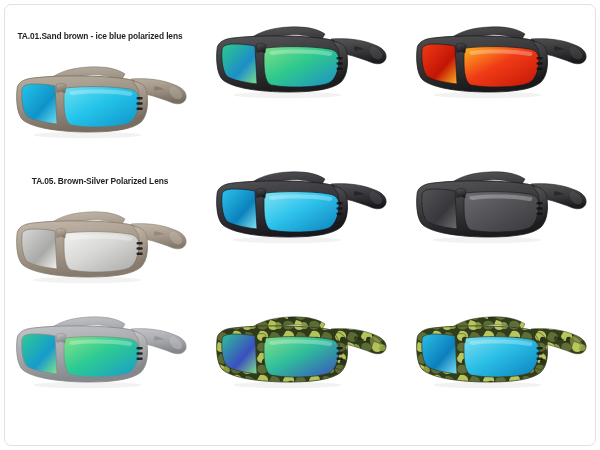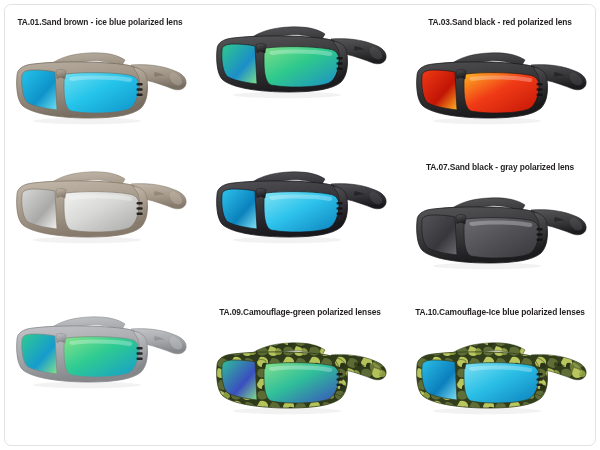--- a/index.html
+++ b/index.html
@@ -44,21 +44,21 @@
   }
   .cell {
     position: relative;
     box-sizing: border-box;
     display: flex;
     flex-direction: column;
     align-items: center;
     overflow: hidden;
   }
   .caption {
-    margin-top: 18px;
+    margin-top: 32px;
     font-size: 8.4px;
     font-weight: bold;
     color: #231f20;
     letter-spacing: -0.1px;
     white-space: nowrap;
     text-align: left;
     line-height: 1;
   }
   .product-art {
     margin-top: 8px;
@@ -162,21 +162,20 @@
               <rect x="131.5" y="49" width="6.2" height="2.6" rx="1.1" fill="#101012" opacity="0.85"></rect>
               <rect x="131.5" y="54.2" width="6.2" height="2.6" rx="1.1" fill="#101012" opacity="0.85"></rect>
               <rect x="131.5" y="59.4" width="6.2" height="2.6" rx="1.1" fill="#101012" opacity="0.85"></rect>
               <path d="M150,38 q6,1 10,4 q-6,-1 -10,1 q-2,-3 0,-5 z" fill="#1d1d1f" opacity="0.6"></path>
               <ellipse cx="82" cy="87" rx="54" ry="3.2" fill="#000000" opacity="0.05"></ellipse>
             </g>
           </svg>
         </div>
       </div>
       <div class="cell">
-        <div class="caption">TA.03.Sand black - red polarized lens</div>
         <div class="product-art">
           <svg viewBox="0 0 190 96" width="190" height="96">
             <defs>
               <linearGradient id="lens2" x1="0" y1="0" x2="1" y2="1">
                 <stop offset="0" stop-color="#ffb422"></stop>
                 <stop offset="0.45" stop-color="#f03b17"></stop>
                 <stop offset="1" stop-color="#c21505"></stop>
               </linearGradient>
               <linearGradient id="lensb2" x1="0" y1="0" x2="1" y2="1">
                 <stop offset="0" stop-color="#f03b17"></stop>
@@ -207,20 +206,21 @@
               <rect x="131.5" y="49" width="6.2" height="2.6" rx="1.1" fill="#101012" opacity="0.85"></rect>
               <rect x="131.5" y="54.2" width="6.2" height="2.6" rx="1.1" fill="#101012" opacity="0.85"></rect>
               <rect x="131.5" y="59.4" width="6.2" height="2.6" rx="1.1" fill="#101012" opacity="0.85"></rect>
               <path d="M150,38 q6,1 10,4 q-6,-1 -10,1 q-2,-3 0,-5 z" fill="#1a1a1c" opacity="0.6"></path>
               <ellipse cx="82" cy="87" rx="54" ry="3.2" fill="#000000" opacity="0.05"></ellipse>
             </g>
           </svg>
         </div>
       </div>
       <div class="cell">
+        <div class="caption">TA.05. Brown-Silver Polarized Lens</div>
         <div class="product-art">
           <svg viewBox="0 0 190 96" width="190" height="96">
             <defs>
               <linearGradient id="lens3" x1="0" y1="0" x2="1" y2="1">
                 <stop offset="0" stop-color="#f2f2f0"></stop>
                 <stop offset="0.45" stop-color="#d8d8d6"></stop>
                 <stop offset="1" stop-color="#a9a9a7"></stop>
               </linearGradient>
               <linearGradient id="lensb3" x1="0" y1="0" x2="1" y2="1">
                 <stop offset="0" stop-color="#d8d8d6"></stop>
@@ -295,21 +295,20 @@
               <rect x="131.5" y="49" width="6.2" height="2.6" rx="1.1" fill="#101012" opacity="0.85"></rect>
               <rect x="131.5" y="54.2" width="6.2" height="2.6" rx="1.1" fill="#101012" opacity="0.85"></rect>
               <rect x="131.5" y="59.4" width="6.2" height="2.6" rx="1.1" fill="#101012" opacity="0.85"></rect>
               <path d="M150,38 q6,1 10,4 q-6,-1 -10,1 q-2,-3 0,-5 z" fill="#19191d" opacity="0.6"></path>
               <ellipse cx="82" cy="87" rx="54" ry="3.2" fill="#000000" opacity="0.05"></ellipse>
             </g>
           </svg>
         </div>
       </div>
       <div class="cell">
-        <div class="caption">TA.07.Sand black - gray polarized lens</div>
         <div class="product-art">
           <svg viewBox="0 0 190 96" width="190" height="96">
             <defs>
               <linearGradient id="lens5" x1="0" y1="0" x2="1" y2="1">
                 <stop offset="0" stop-color="#6b6b70"></stop>
                 <stop offset="0.45" stop-color="#545458"></stop>
                 <stop offset="1" stop-color="#38383c"></stop>
               </linearGradient>
               <linearGradient id="lensb5" x1="0" y1="0" x2="1" y2="1">
                 <stop offset="0" stop-color="#545458"></stop>
@@ -384,21 +383,20 @@
               <rect x="131.5" y="49" width="6.2" height="2.6" rx="1.1" fill="#101012" opacity="0.85"></rect>
               <rect x="131.5" y="54.2" width="6.2" height="2.6" rx="1.1" fill="#101012" opacity="0.85"></rect>
               <rect x="131.5" y="59.4" width="6.2" height="2.6" rx="1.1" fill="#101012" opacity="0.85"></rect>
               <path d="M150,38 q6,1 10,4 q-6,-1 -10,1 q-2,-3 0,-5 z" fill="#85878a" opacity="0.6"></path>
               <ellipse cx="82" cy="87" rx="54" ry="3.2" fill="#000000" opacity="0.05"></ellipse>
             </g>
           </svg>
         </div>
       </div>
       <div class="cell">
-        <div class="caption">TA.09.Camouflage-green polarized lenses</div>
         <div class="product-art">
           <svg viewBox="0 0 190 96" width="190" height="96">
             <defs>
               <linearGradient id="lens7" x1="0" y1="0" x2="1" y2="1">
                 <stop offset="0" stop-color="#84e08c"></stop>
                 <stop offset="0.45" stop-color="#2fbf9a"></stop>
                 <stop offset="1" stop-color="#3a4fbf"></stop>
               </linearGradient>
               <linearGradient id="lensb7" x1="0" y1="0" x2="1" y2="1">
                 <stop offset="0" stop-color="#2fbf9a"></stop>
@@ -438,21 +436,20 @@
               <rect x="131.5" y="49" width="6.2" height="2.6" rx="1.1" fill="#101012" opacity="0.85"></rect>
               <rect x="131.5" y="54.2" width="6.2" height="2.6" rx="1.1" fill="#101012" opacity="0.85"></rect>
               <rect x="131.5" y="59.4" width="6.2" height="2.6" rx="1.1" fill="#101012" opacity="0.85"></rect>
               <path d="M150,38 q6,1 10,4 q-6,-1 -10,1 q-2,-3 0,-5 z" fill="#20260f" opacity="0.6"></path>
               <ellipse cx="82" cy="87" rx="54" ry="3.2" fill="#000000" opacity="0.05"></ellipse>
             </g>
           </svg>
         </div>
       </div>
       <div class="cell">
-        <div class="caption">TA.10.Camouflage-Ice blue polarized lenses</div>
         <div class="product-art">
           <svg viewBox="0 0 190 96" width="190" height="96">
             <defs>
               <linearGradient id="lens8" x1="0" y1="0" x2="1" y2="1">
                 <stop offset="0" stop-color="#7fe0f2"></stop>
                 <stop offset="0.45" stop-color="#2bbfe6"></stop>
                 <stop offset="1" stop-color="#0b7fbd"></stop>
               </linearGradient>
               <linearGradient id="lensb8" x1="0" y1="0" x2="1" y2="1">
                 <stop offset="0" stop-color="#2bbfe6"></stop>

